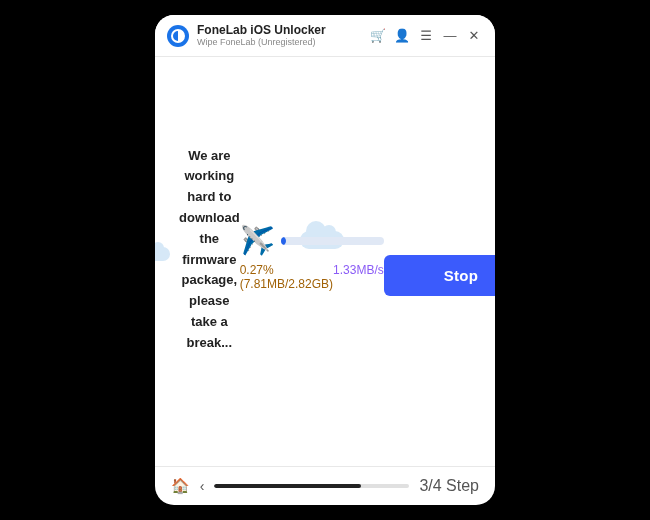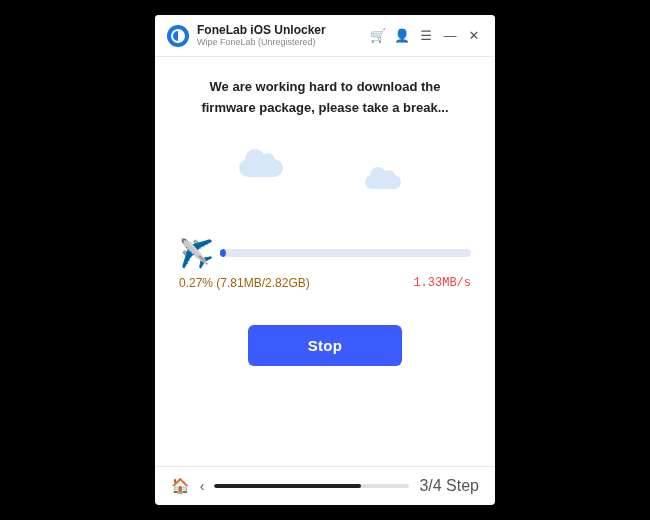--- a/index.html
+++ b/index.html
@@ -11,21 +11,21 @@
       display: flex;
       align-items: center;
       justify-content: center;
       font-family: 'Segoe UI', Arial, sans-serif;
     }
 
     .window {
       width: 340px;
       height: 490px;
       background: #fff;
-      border-radius: 4px;
+      border-radius: 19px;
       box-shadow: 0 4px 24px rgba(0,0,0,0.4);
       display: flex;
       flex-direction: column;
       overflow: hidden;
     }
 
     
     .title-bar {
       background: #fff;
       border-bottom: 1px solid #e8e8e8;
@@ -97,21 +97,20 @@
       font-size: 13px;
       color: #555;
       cursor: pointer;
       border-radius: 2px;
     }
 
     
     .content {
       flex: 1;
       display: flex;
-      flex-direction: column;
       align-items: center;
       padding: 20px 24px 16px;
       position: relative;
       overflow: hidden;
     }
 
     .heading {
       font-size: 13px;
       font-weight: 700;
       color: #222;
@@ -234,22 +233,21 @@
       margin-top: 6px;
     }
 
     .stat-left {
       font-size: 12px;
       color: #a16207;
     }
 
     .stat-right {
       font-size: 12px;
-      color: #ef4444;
-      font-family: Liberation Mono, monospace;
+      color: #8b5cf6;
     }
 
     
     .stop-btn {
       margin-top: 23px;
       background: #3b5bfc;
       color: #fff;
       border: none;
       border-radius: 6px;
       padding: 12px 60px;

